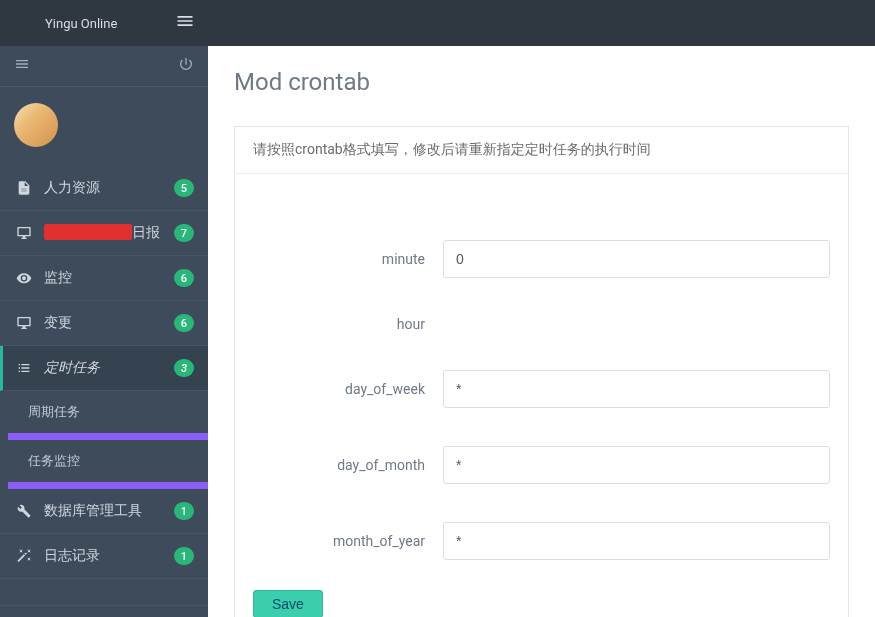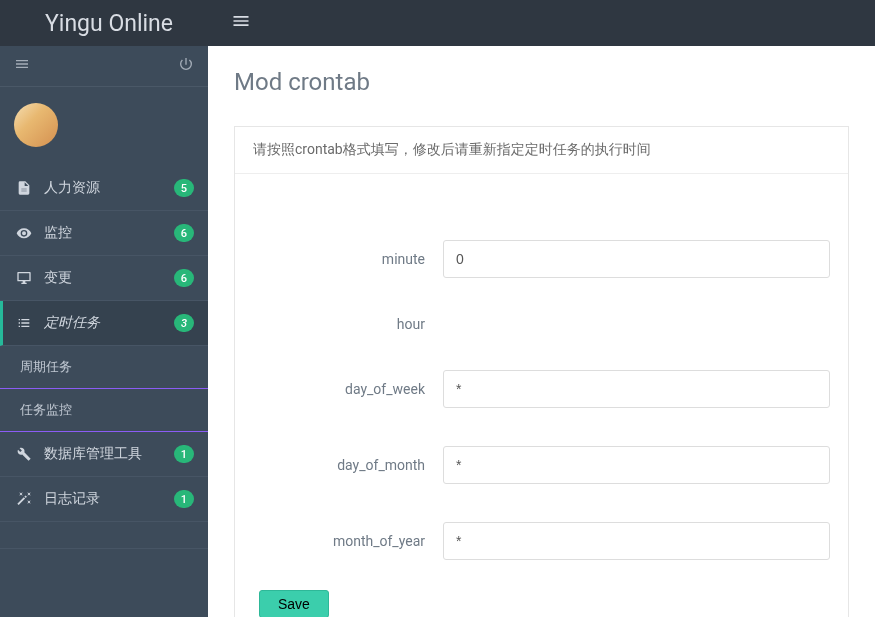--- a/index.html
+++ b/index.html
@@ -1,53 +1,53 @@
 <!DOCTYPE html>
 <html><head>
   <meta charset="utf-8">
   <style>
     * { margin: 0; padding: 0; box-sizing: border-box; }
     body { font-family: -apple-system, BlinkMacSystemFont, "Segoe UI", Roboto, sans-serif; font-size: 14px; color: #555; background: #fff; }
     
     .topbar { background: #2f3741; height: 46px; display: flex; align-items: center; padding: 0 15px; }
-    .brand { color: #d9dde4; font-size: 23px; font-weight: 400; padding: 0 18px 0 30px; }
+    .brand { color: #d9dde4; font-size: 13px; font-weight: 400; padding: 0 18px 0 30px; }
     .hamburger { color: #d9dde4; font-size: 20px; cursor: pointer; padding: 0 15px; margin-left: 25px; }
     
     .layout { display: flex; height: calc(100vh - 46px); }
     
     .sidebar { width: 208px; background: #3d4b5a; color: #d0d6de; display: flex; flex-direction: column; overflow-y: auto; }
     .sidebar-toolbar { display: flex; justify-content: space-between; align-items: center; padding: 10px 14px; border-bottom: 1px solid #4a5867; }
     .sb-tool-icon { color: #a4adb8; cursor: pointer; font-size: 16px; }
     .avatar-row { padding: 16px 14px; }
     .avatar { width: 44px; height: 44px; border-radius: 50%; background: linear-gradient(135deg, #f5deb3 0%, #e8b870 40%, #d49050 100%); display: inline-block; }
     
     .nav-item { display: flex; align-items: center; padding: 13px 14px; cursor: pointer; border-bottom: 1px solid #475565; color: #d0d6de; }
     .nav-item.active { background: #35424f; border-left: 3px solid #26b99a; padding-left: 11px; font-style: italic; }
     .nav-icon { width: 20px; display: inline-flex; align-items: center; justify-content: center; margin-right: 10px; }
     .nav-icon svg { width: 16px; height: 16px; fill: #d0d6de; }
     .nav-label { flex: 1; font-size: 14px; }
     .nav-label .redacted { background: #e03030; color: #e03030; padding: 0 2px; border-radius: 2px; }
     .badge { background: #28b779; color: #fff; border-radius: 10px; min-width: 20px; height: 18px; display: inline-flex; align-items: center; justify-content: center; font-size: 11px; padding: 0 6px; font-weight: 500; }
     
-    .sub-item { padding: 12px 14px 12px 20px; cursor: pointer; color: #c0c8d2; font-size: 13px; border-bottom: 1px solid #8b5cf6; }
+    .sub-item { padding: 12px 14px 12px 20px; cursor: pointer; color: #c0c8d2; font-size: 13px; border-bottom: 7px solid #8b5cf6; margin-left: 8px; }
     
     .main { flex: 1; background: #fff; padding: 22px 26px; overflow-y: auto; }
     .page-title { font-size: 24px; font-weight: 400; color: #6f7a86; margin-bottom: 30px; }
     
     .panel { border: 1px solid #e6e6e6; background: #fff; }
     .panel-hint { padding: 14px 18px; color: #6b6b6b; font-size: 14px; border-bottom: 1px solid #eee; }
     .panel-body { padding: 28px 18px 24px; }
     
     .form-row { display: flex; align-items: center; margin-bottom: 26px; margin-top: 38px; }
     .form-row:last-of-type { margin-bottom: 30px; }
     .form-label { width: 190px; text-align: right; padding-right: 18px; color: #6f7a86; font-size: 14px; }
     .form-input { flex: 1; max-width: 430px; }
     .form-input input { width: 100%; height: 38px; padding: 6px 12px; border: 1px solid #ddd; border-radius: 3px; font-size: 14px; color: #555; outline: none; }
     
-    .btn-save { background: #3bceac; border: 1px solid #2eb898; color: #000000; padding: 5px 18px; font-size: 14px; border-radius: 3px; cursor: pointer; margin-left: 6px; }
+    .btn-save { background: #3bceac; border: 1px solid #2eb898; color: #0c4a6e; padding: 5px 18px; font-size: 14px; border-radius: 3px; cursor: pointer; }
   </style>
 </head>
 <body>
 
 <div class="topbar">
   <span class="brand">Yingu Online</span>
   <span class="hamburger">
     <svg width="20" height="20" viewBox="0 0 24 24" fill="#d9dde4">
         <path d="M3 6h18v2H3zm0 5h18v2H3zm0 5h18v2H3z"></path>
       </svg>
@@ -76,20 +76,29 @@
     <div class="nav-item">
       <span class="nav-icon">
           <svg viewBox="0 0 24 24">
             <path d="M14 2H6a2 2 0 00-2 2v16a2 2 0 002 2h12a2 2 0 002-2V8l-6-6zm-1 7V3.5L18.5 9H13zm-5 4h8v1H8zm0 3h8v1H8z"></path>
           </svg>
         </span>
       <span class="nav-label">人力资源</span>
       <span class="badge">5</span>
     </div>
 
+    <div class="nav-item">
+      <span class="nav-icon">
+          <svg viewBox="0 0 24 24">
+            <path d="M21 3H3a1 1 0 00-1 1v12a1 1 0 001 1h7v2H8v2h8v-2h-2v-2h7a1 1 0 001-1V4a1 1 0 00-1-1zm-1 12H4V5h16v10z"></path>
+          </svg>
+        </span>
+      <span class="nav-label"><span class="redacted">银谷在线运营</span><span>日报</span></span>
+      <span class="badge">7</span>
+    </div>
 
     <div class="nav-item">
       <span class="nav-icon">
           <svg viewBox="0 0 24 24">
             <path d="M12 5C7 5 2.73 8.11 1 12.5 2.73 16.89 7 20 12 20s9.27-3.11 11-7.5C21.27 8.11 17 5 12 5zm0 12.5a5 5 0 110-10 5 5 0 010 10zm0-8a3 3 0 100 6 3 3 0 000-6z"></path>
           </svg>
         </span>
       <span class="nav-label">监控</span>
       <span class="badge">6</span>
     </div>

